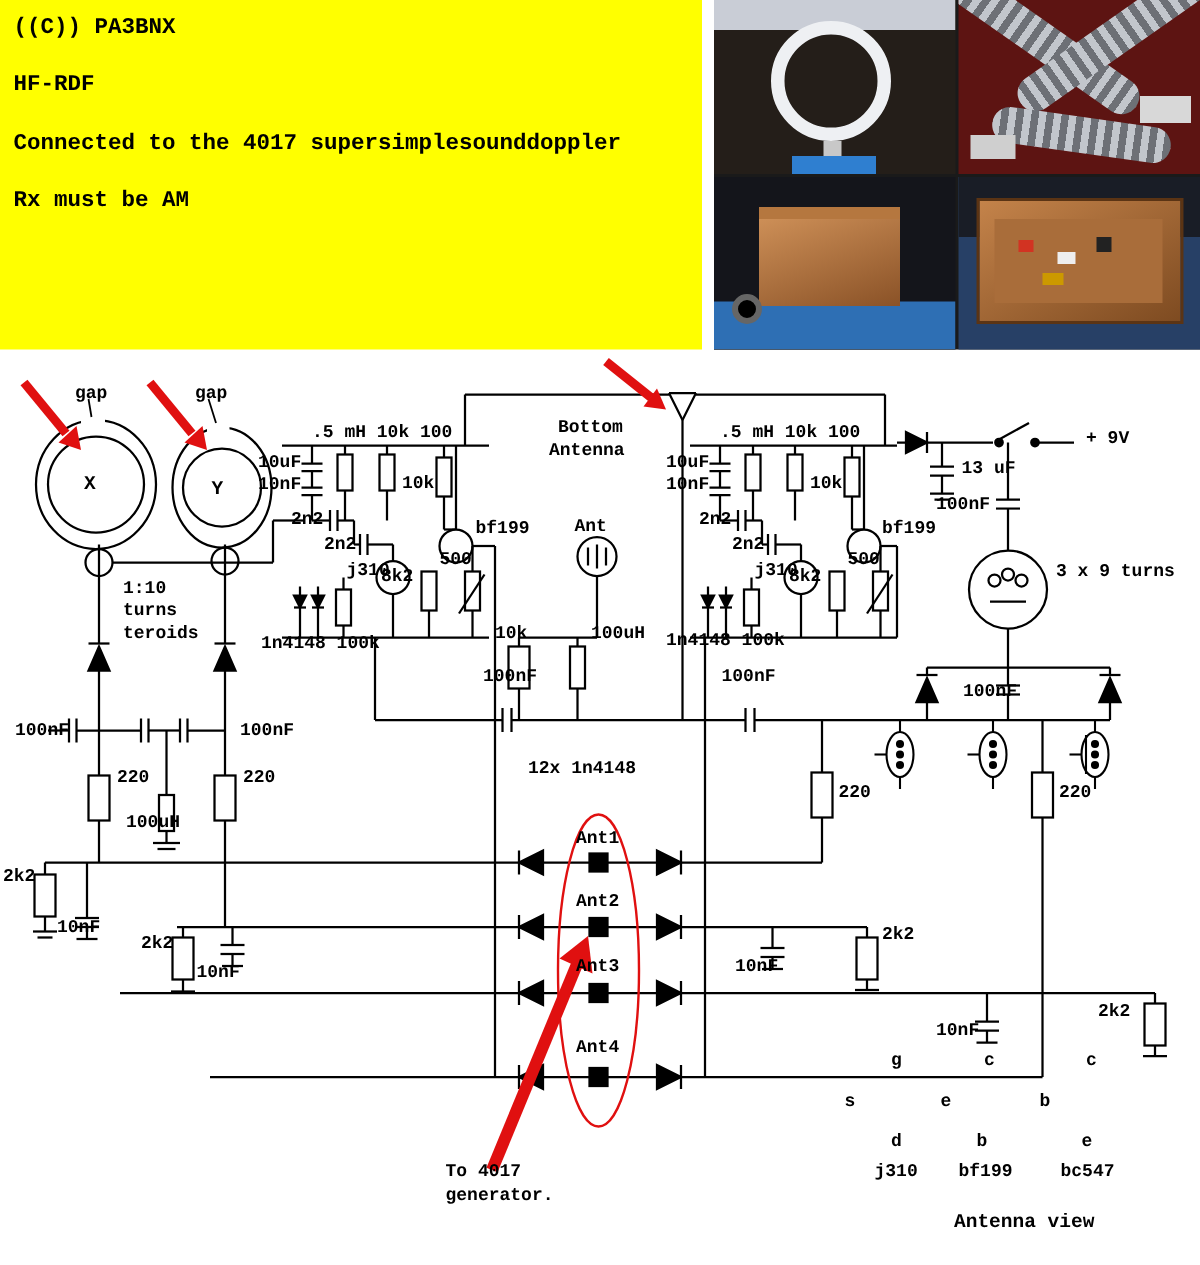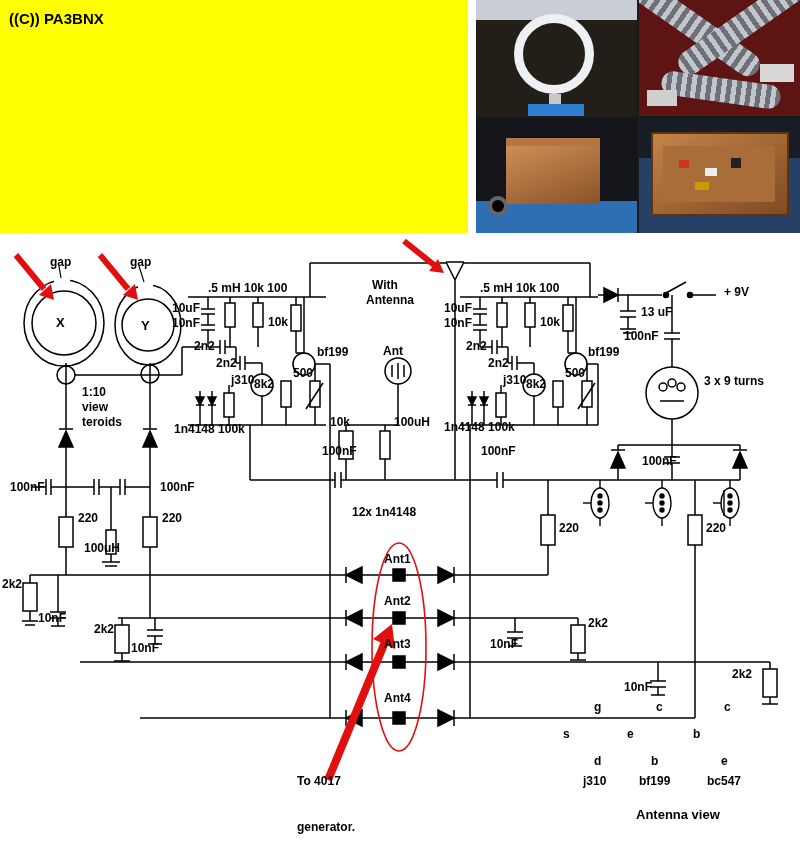--- a/index.html
+++ b/index.html
@@ -1,17 +1,17 @@
 <!DOCTYPE html>
 <html><head>
 <meta charset="utf-8">
 <style>
   *{margin:0;padding:0;box-sizing:border-box}
   html,body{background:#ffffff}
-  .page{position:relative;width:800px;height:843px;background:#ffffff;font-family:Liberation Sans, sans-serif;overflow:hidden;color:#000}
+  .page{position:relative;width:800px;height:843px;background:#ffffff;font-family:Liberation Mono, monospace;overflow:hidden;color:#000}
 
   
   .banner{position:absolute;left:0;top:0;width:468px;height:233px;background:#ffff00;padding:10px 9px;font-weight:bold;font-size:15px;line-height:1.15}
   .banner p+p{margin-top:21px}
   .banner p.cont{margin-top:2px}
 
   
   .photos{position:absolute;left:476px;top:0;width:324px;height:233px;display:grid;grid-template-columns:1fr 1fr;grid-template-rows:1fr 1fr;gap:2px;background:#1a1a1a}
   .ph{position:relative;overflow:hidden}
   .ph1{background:#241e19}
@@ -46,20 +46,23 @@
   .lb{position:absolute;font-weight:bold;font-size:12px;white-space:nowrap;color:#000}
   .lb-lg{font-size:13px}
 </style>
 </head>
 <body>
 
 <div class="page">
 
   <div class="banner">
     <p>((C)) PA3BNX</p>
+    <p>HF-RDF</p>
+    <p>Connected to the 4017 supersimplesounddoppler</p>
+    <p>Rx must be AM</p>
   </div>
 
   <div class="photos">
     <div class="ph ph1">
       <div class="strip"></div>
       <div class="loop"></div>
       <div class="mast"></div>
       <div class="base"></div>
     </div>
     <div class="ph ph2">
@@ -427,21 +430,21 @@
         <polygon points="444,38 429,36 438,24" fill="#e01010"></polygon>
         <line x1="328" y1="545" x2="385" y2="407" stroke="#e01010" stroke-width="8"></line>
         <polygon points="392,389 395,414 373,404" fill="#e01010"></polygon>
       </g>
     </svg>
 
     <b class="lb" style="left:50px;top:20px">gap</b>
     <b class="lb" style="left:130px;top:20px">gap</b>
     <b class="lb lb-lg" style="left:56px;top:80px">X</b>
     <b class="lb lb-lg" style="left:141px;top:83px">Y</b>
-    <b class="lb" style="left:372px;top:43px">With</b>
+    <b class="lb" style="left:372px;top:43px">Bottom</b>
     <b class="lb" style="left:366px;top:58px">Antenna</b>
     <b class="lb" style="left:724px;top:50px">+ 9V</b>
     <b class="lb" style="left:208px;top:46px">.5 mH 10k 100</b>
     <b class="lb" style="left:480px;top:46px">.5 mH 10k 100</b>
     <b class="lb" style="left:172px;top:66px">10uF</b>
     <b class="lb" style="left:172px;top:81px">10nF</b>
     <b class="lb" style="left:444px;top:66px">10uF</b>
     <b class="lb" style="left:444px;top:81px">10nF</b>
     <b class="lb" style="left:641px;top:70px">13 uF</b>
     <b class="lb" style="left:268px;top:80px">10k</b>
@@ -455,21 +458,21 @@
     <b class="lb" style="left:317px;top:110px">bf199</b>
     <b class="lb" style="left:588px;top:110px">bf199</b>
     <b class="lb" style="left:293px;top:131px">500</b>
     <b class="lb" style="left:565px;top:131px">500</b>
     <b class="lb" style="left:231px;top:138px">j310</b>
     <b class="lb" style="left:503px;top:138px">j310</b>
     <b class="lb" style="left:704px;top:139px">3 x 9 turns</b>
     <b class="lb" style="left:254px;top:142px">8k2</b>
     <b class="lb" style="left:526px;top:142px">8k2</b>
     <b class="lb" style="left:82px;top:150px">1:10</b>
-    <b class="lb" style="left:82px;top:165px">view</b>
+    <b class="lb" style="left:82px;top:165px">turns</b>
     <b class="lb" style="left:82px;top:180px">teroids</b>
     <b class="lb" style="left:174px;top:187px">1n4148 100k</b>
     <b class="lb" style="left:444px;top:185px">1n4148 100k</b>
     <b class="lb" style="left:330px;top:180px">10k</b>
     <b class="lb" style="left:394px;top:180px">100uH</b>
     <b class="lb" style="left:322px;top:209px">100nF</b>
     <b class="lb" style="left:481px;top:209px">100nF</b>
     <b class="lb" style="left:642px;top:219px">100nF</b>
     <b class="lb" style="left:10px;top:245px">100nF</b>
     <b class="lb" style="left:160px;top:245px">100nF</b>
@@ -497,16 +500,16 @@
     <b class="lb" style="left:563px;top:492px">s</b>
     <b class="lb" style="left:627px;top:492px">e</b>
     <b class="lb" style="left:693px;top:492px">b</b>
     <b class="lb" style="left:594px;top:519px">d</b>
     <b class="lb" style="left:651px;top:519px">b</b>
     <b class="lb" style="left:721px;top:519px">e</b>
     <b class="lb" style="left:583px;top:539px">j310</b>
     <b class="lb" style="left:639px;top:539px">bf199</b>
     <b class="lb" style="left:707px;top:539px">bc547</b>
     <b class="lb" style="left:297px;top:539px">To 4017</b>
-    <b class="lb" style="left:297px;top:585px">generator.</b>
+    <b class="lb" style="left:297px;top:555px">generator.</b>
     <b class="lb lb-lg" style="left:636px;top:572px">Antenna view</b>
   </div>
 </div>
 
 </body></html>

